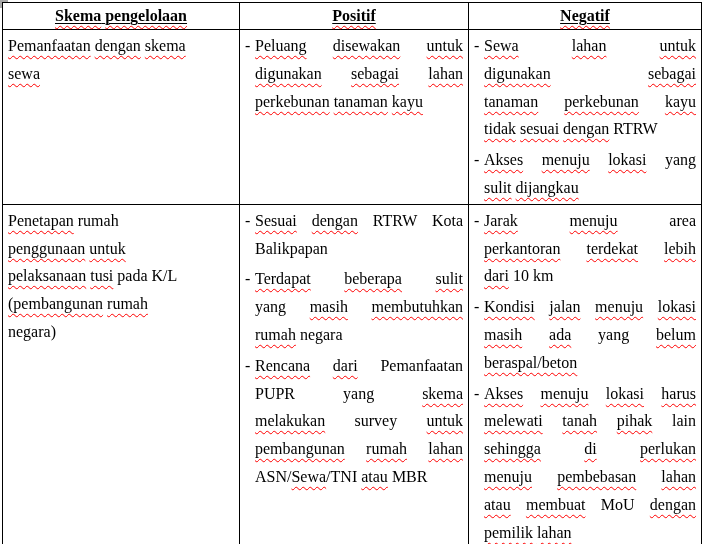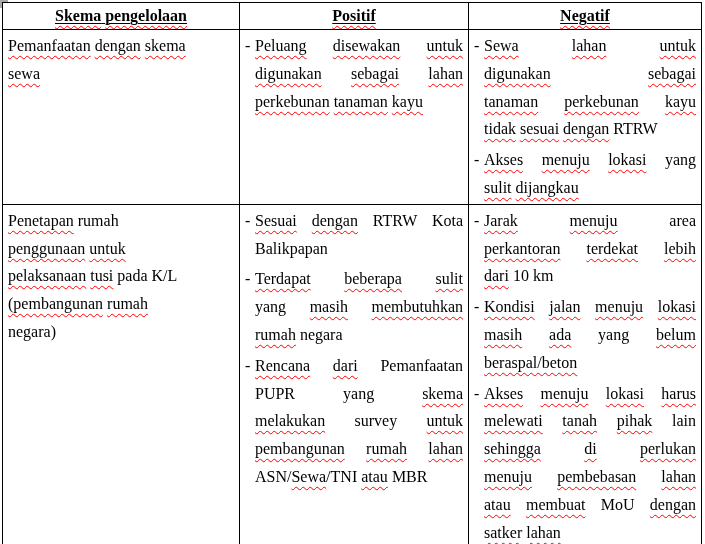--- a/index.html
+++ b/index.html
@@ -171,20 +171,20 @@
               </div>
             </div>
             <div class="item">
               <div class="marker">-</div>
               <div class="content">
                 <div class="line"><span class="sp">Akses</span> <span class="sp">menuju</span> <span class="sp">lokasi</span> <span class="sp">harus</span></div>
                 <div class="line"><span class="sp">melewati</span> <span class="sp">tanah</span> <span class="sp">pihak</span> <span>lain</span></div>
                 <div class="line"><span class="sp">sehingga</span> <span class="sp">di</span> <span class="sp">perlukan</span></div>
                 <div class="line"><span class="sp">menuju</span> <span class="sp">pembebasan</span> <span class="sp">lahan</span></div>
                 <div class="line"><span class="sp">atau</span> <span class="sp">membuat</span> <span>MoU</span> <span class="sp">dengan</span></div>
-                <div class="line last"><span class="sp">satker</span> <span class="sp">lahan</span></div>
+                <div class="line last"><span class="sp">pemilik</span> <span class="sp">lahan</span></div>
               </div>
             </div>
           </td>
         </tr>
       </tbody>
   </table>
 </div>
 
 </body></html>

